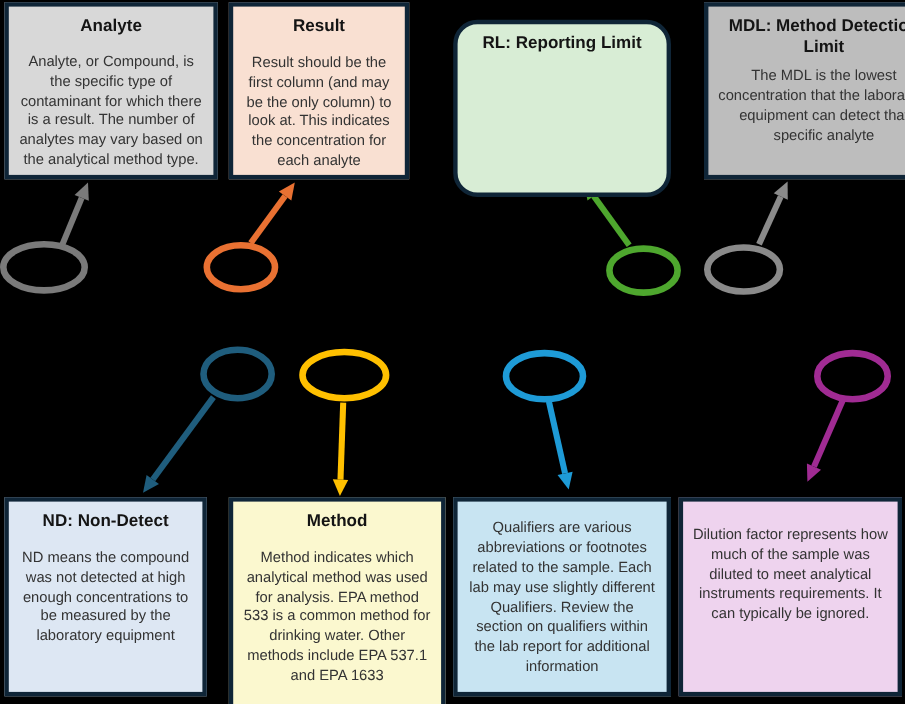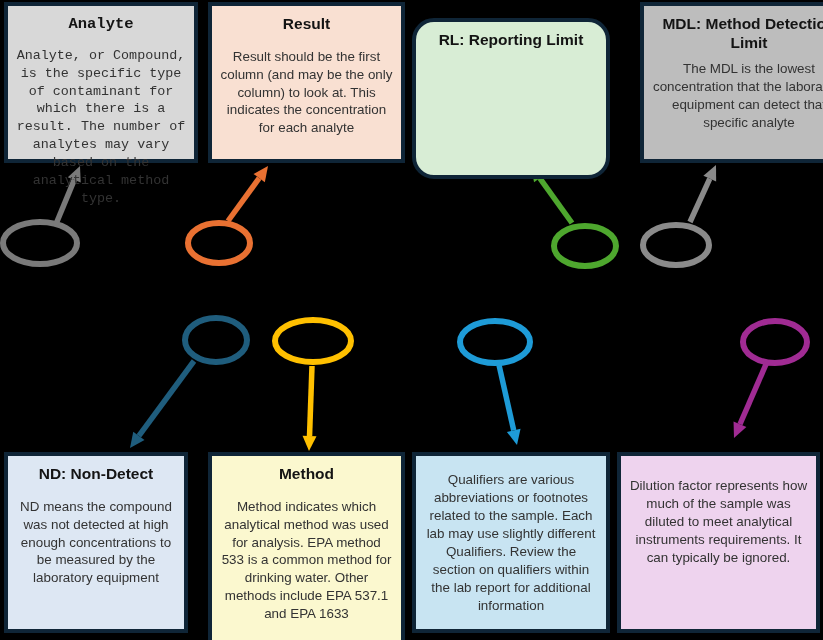--- a/index.html
+++ b/index.html
@@ -9,22 +9,22 @@
   }
   .callout-box{
     position:absolute;box-sizing:border-box;
     border:4px solid #0f2537;
     padding:7px 8px;text-align:center;
   }
   .box-title{font-weight:bold;font-size:15.5px;line-height:1.2;color:#141414;margin-top:2px;}
   .box-body{font-size:13.4px;line-height:1.34;color:#333;margin-top:14px;}
   .gap-tight .box-body{margin-top:13px;}
   .gap-mid .box-body{margin-top:8px;}
-  .pos-1{left:4px;  top:2px;  width:194px;height:161px;font-family:Liberation Mono, monospace;}
-  .pos-2{left:208px;top:2px;  width:197px;height:161px;}
+  .pos-1{left:4px;  top:2px;  width:194px;height:161px;}
+  .pos-2{left:208px;top:2px;  width:164px;height:161px;}
   .pos-3{left:412px;top:18px;  width:198px;height:161px;border-radius:22px;}
   .pos-4{left:640px;top:2px;  width:218px;height:161px;}
   .pos-5{left:4px;  top:452px;width:184px;height:181px;}
   .pos-6{left:208px;top:452px;width:197px;height:221px;}
   .pos-7{left:412px;top:452px;width:198px;height:181px;}
   .pos-8{left:617px;top:452px;width:203px;height:181px;}
   #annotation-layer{position:absolute;left:0;top:0;pointer-events:none;}
 </style>
 </head>
 <body>

